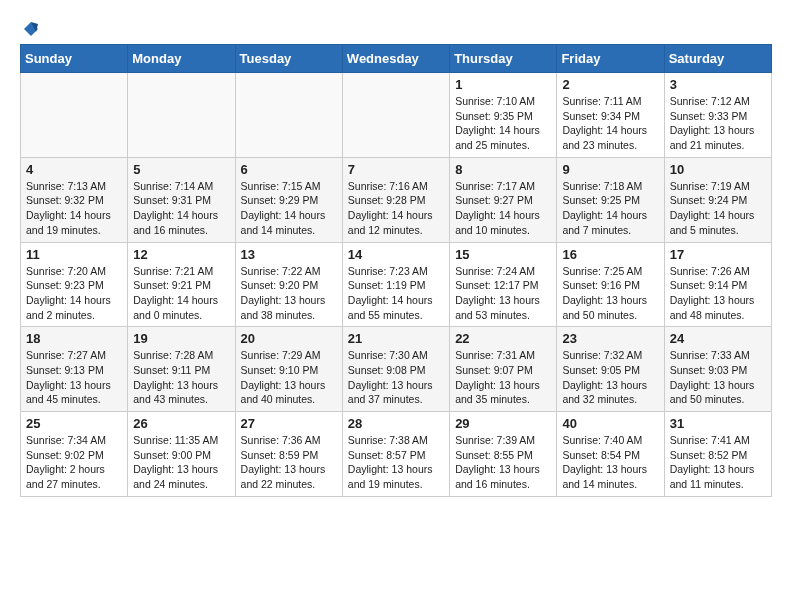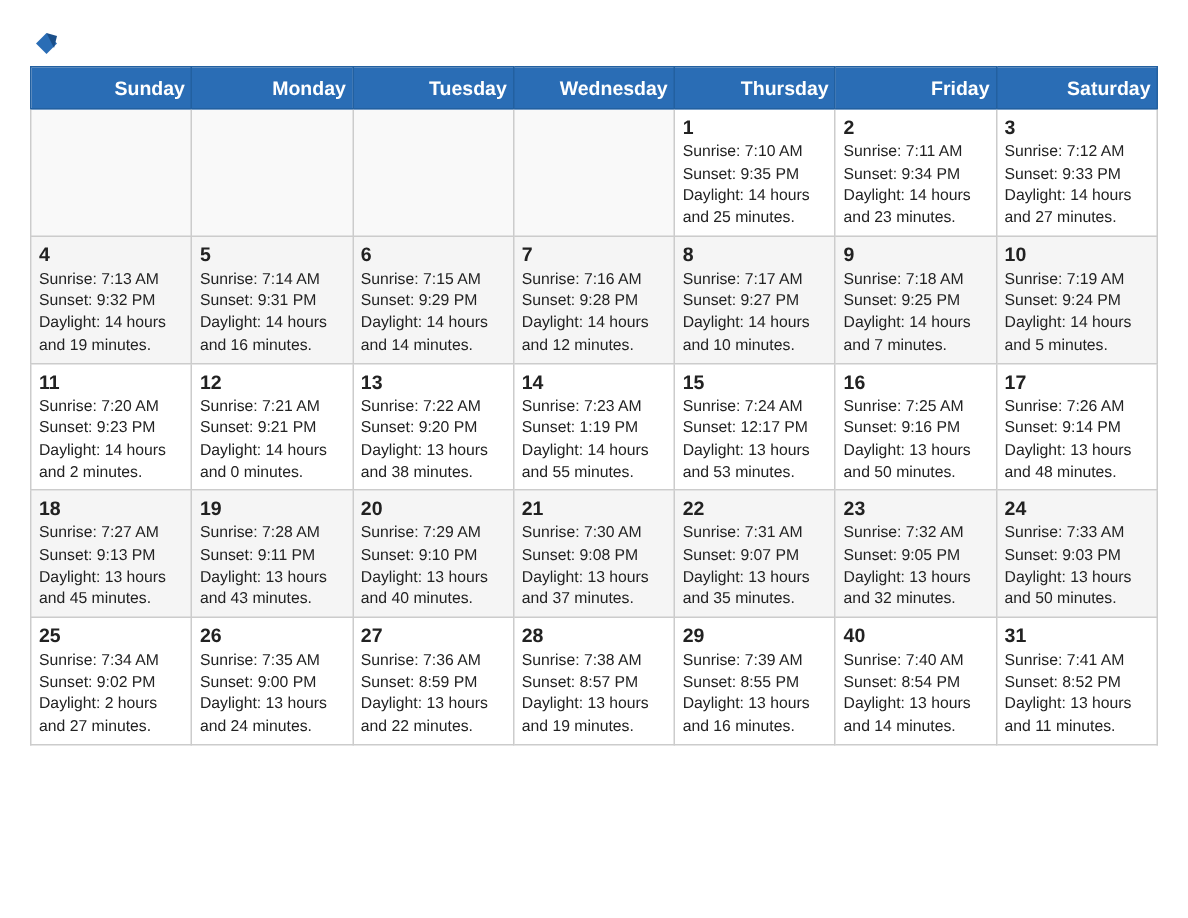--- a/index.html
+++ b/index.html
@@ -38,21 +38,21 @@
       width: 100%;
       border-collapse: collapse;
       border: 1px solid #ccc;
     }
     .calendar th {
       background: #2a6db5;
       color: #fff;
       font-size: 13px;
       font-weight: bold;
       padding: 6px 4px;
-      text-align: right;
+      text-align: left;
       border: 1px solid #2260a0;
     }
     .calendar td {
       border: 1px solid #ccc;
       vertical-align: top;
       padding: 4px 5px;
       width: 107px;
       min-height: 80px;
       font-size: 11px;
       color: #222;
@@ -126,21 +126,21 @@
         <td>
           <span class="day-number">2</span>
           <div class="day-info">Sunrise: 7:11 AM</div>
           <div class="day-info">Sunset: 9:34 PM</div>
           <div class="day-info">Daylight: 14 hours and 23 minutes.</div>
         </td>
         <td>
           <span class="day-number">3</span>
           <div class="day-info">Sunrise: 7:12 AM</div>
           <div class="day-info">Sunset: 9:33 PM</div>
-          <div class="day-info">Daylight: 14 hours and 27 minutes.</div>
+          <div class="day-info">Daylight: 13 hours and 21 minutes.</div>
         </td>
       </tr>
       <tr>
         <td>
           <span class="day-number">4</span>
           <div class="day-info">Sunrise: 7:13 AM</div>
           <div class="day-info">Sunset: 9:32 PM</div>
           <div class="day-info">Daylight: 14 hours and 19 minutes.</div>
         </td>
         <td>
@@ -270,21 +270,21 @@
       </tr>
       <tr>
         <td>
           <span class="day-number">25</span>
           <div class="day-info">Sunrise: 7:34 AM</div>
           <div class="day-info">Sunset: 9:02 PM</div>
           <div class="day-info">Daylight: 2 hours and 27 minutes.</div>
         </td>
         <td>
           <span class="day-number">26</span>
-          <div class="day-info">Sunrise: 7:35 AM</div>
+          <div class="day-info">Sunrise: 11:35 AM</div>
           <div class="day-info">Sunset: 9:00 PM</div>
           <div class="day-info">Daylight: 13 hours and 24 minutes.</div>
         </td>
         <td>
           <span class="day-number">27</span>
           <div class="day-info">Sunrise: 7:36 AM</div>
           <div class="day-info">Sunset: 8:59 PM</div>
           <div class="day-info">Daylight: 13 hours and 22 minutes.</div>
         </td>
         <td>

